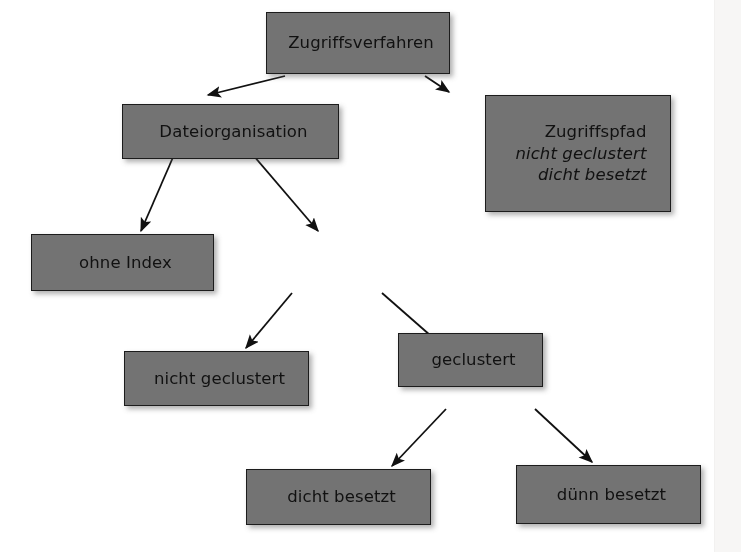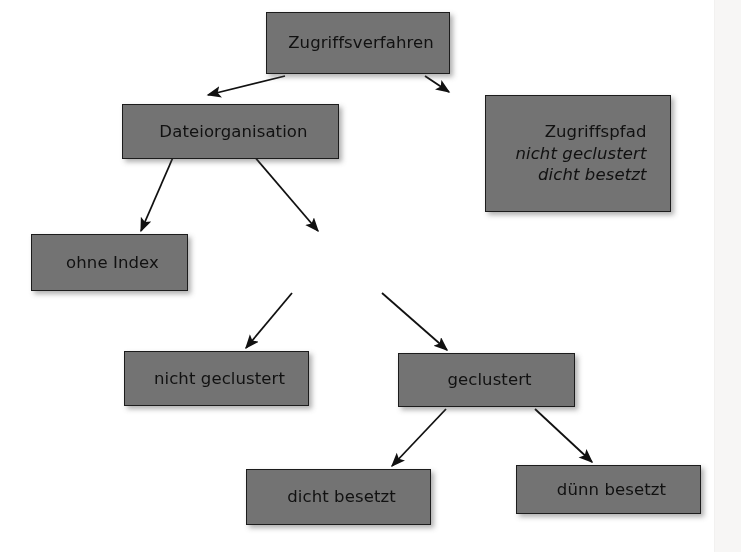--- a/index.html
+++ b/index.html
@@ -100,46 +100,46 @@
   </div>
 
   <div class="node" style="left:437px; top:95px; width:186px; height:117px;margin-left:48px;">
     <span class="label-stack">
       <span class="line">Zugriffspfad</span>
       <span class="line italic">nicht geclustert</span>
       <span class="line italic">dicht besetzt</span>
     </span>
   </div>
 
-  <div class="node" style="left:31px; top:234px; width:157px; height:57px;">
+  <div class="node" style="left:31px; top:234px; width:183px; height:57px;">
     <span class="label-stack">
       <span class="line">ohne Index</span>
     </span>
   </div>
 
 
   <div class="node" style="left:124px; top:351px; width:185px; height:55px;">
     <span class="label-stack">
       <span class="line">nicht geclustert</span>
     </span>
   </div>
 
-  <div class="node" style="left:398px; top:353px; width:177px; height:54px;">
+  <div class="node" style="left:398px; top:333px; width:145px; height:54px;">
     <span class="label-stack">
       <span class="line">geclustert</span>
     </span>
   </div>
 
   <div class="node" style="left:246px; top:469px; width:185px; height:56px;">
     <span class="label-stack">
       <span class="line">dicht besetzt</span>
     </span>
   </div>
 
-  <div class="node" style="left:516px; top:465px; width:185px; height:49px;">
+  <div class="node" style="left:516px; top:465px; width:185px; height:59px;">
     <span class="label-stack">
       <span class="line">dünn besetzt</span>
     </span>
   </div>
 
   <div id="right-strip"></div>
 
 </div>
 
 </body></html>

